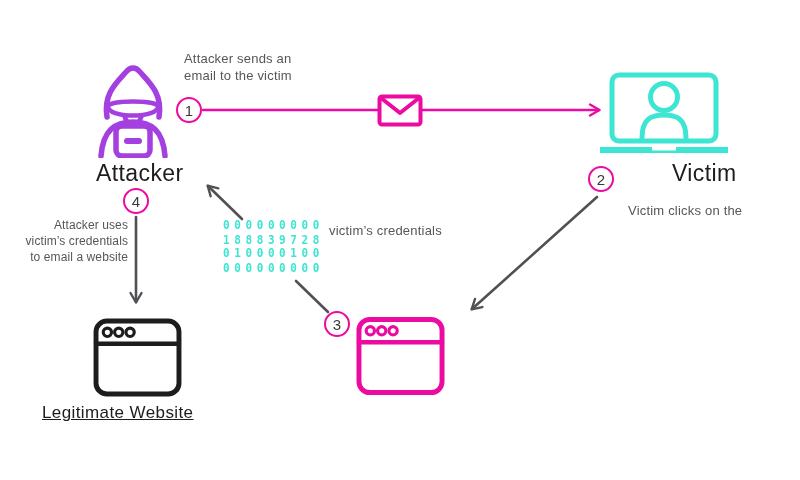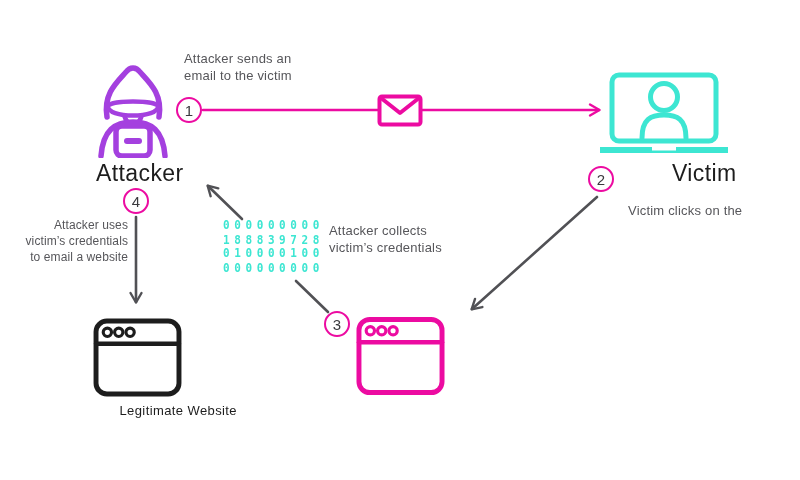--- a/index.html
+++ b/index.html
@@ -90,21 +90,20 @@
     <div>000000000</div>
     <div>188839728</div>
     <div>010000100</div>
     <div>000000000</div>
   </div>
 
   <div class="abs badge" style="left:324px;top:311px;">
     <span>3</span>
   </div>
   <div class="abs note" style="left:329px;top:222px;">
-    <div>Attacker collects</div>
     <div>victim’s credentials</div>
   </div>
 
   <svg class="abs" style="left:356px;top:316px;" width="89" height="80" viewBox="0 0 90 80">
     <g fill="none" stroke="#ec0ba1" stroke-linecap="round">
       <rect x="3" y="3" width="84" height="74" rx="11" stroke-width="5"></rect>
       <line x1="3" y1="26" x2="87" y2="26" stroke-width="4.5"></line>
       <circle cx="14.5" cy="14.5" r="4.2" stroke-width="3.2"></circle>
       <circle cx="26" cy="14.5" r="4.2" stroke-width="3.2"></circle>
       <circle cx="37.5" cy="14.5" r="4.2" stroke-width="3.2"></circle>
@@ -122,15 +121,15 @@
 
   <svg class="abs" style="left:92px;top:318px;" width="91" height="79" viewBox="0 0 90 80">
     <g fill="none" stroke="#1d1d1d" stroke-linecap="round">
       <rect x="3" y="3" width="84" height="74" rx="11" stroke-width="5"></rect>
       <line x1="3" y1="26" x2="87" y2="26" stroke-width="4.5"></line>
       <circle cx="14.5" cy="14.5" r="4.2" stroke-width="3.2"></circle>
       <circle cx="26" cy="14.5" r="4.2" stroke-width="3.2"></circle>
       <circle cx="37.5" cy="14.5" r="4.2" stroke-width="3.2"></circle>
     </g>
   </svg>
-  <div class="abs node-label" style="left:42px;top:403px;width:195px;text-align:right;font-size:13px;">Legitimate Website</div>
+  <div class="abs node-label" style="left:42px;top:403px;width:195px;text-align:left;font-size:17px;text-decoration:underline;">Legitimate Website</div>
 
 </div>
 
 </body></html>

